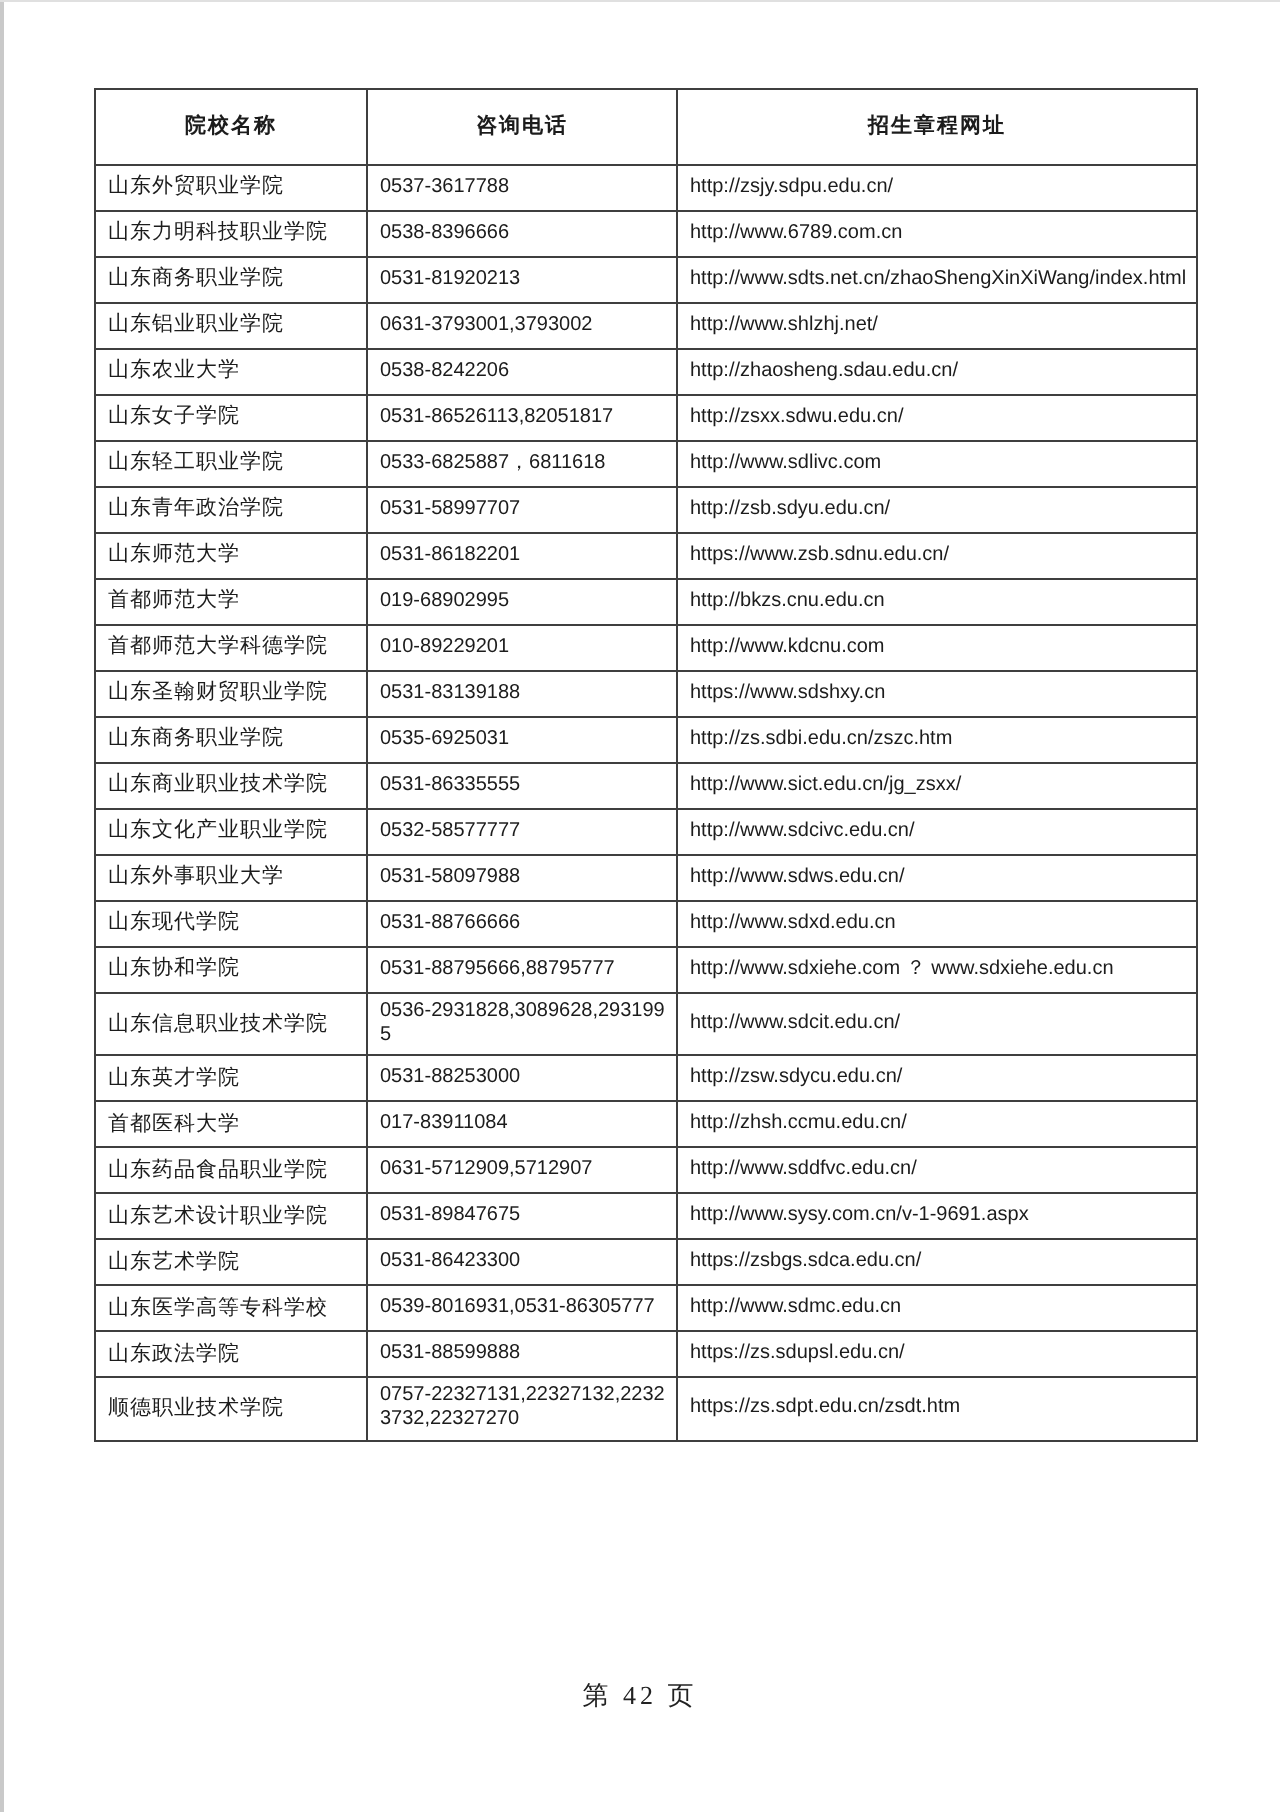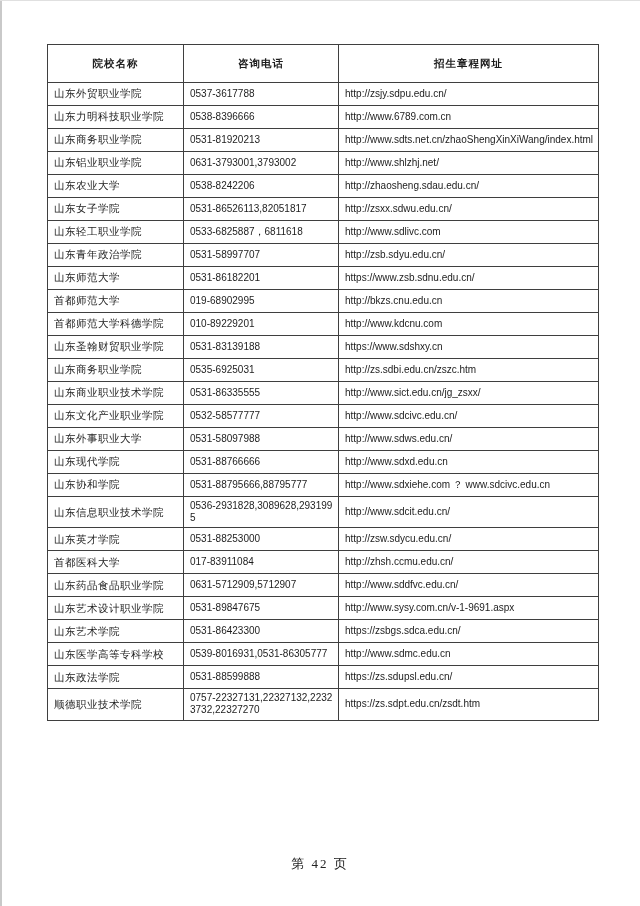--- a/index.html
+++ b/index.html
@@ -57,21 +57,20 @@
   td.cell-phone, td.cell-url { font-size: 10px; }
   .page-footer {
     position: absolute;
     left: 0; top: 839px;
     width: 100%;
     text-align: center;
     font-family: "Liberation Serif", "DejaVu Serif", serif;
     font-size: 13px;
     color: #222;
     letter-spacing: 2px;
-    margin-top: 16px;
   }
 </style>
 </head>
 <body>
 
 <div class="page-edge-left"></div>
 <div class="page-edge-top"></div>
 
 <table class="doc-table">
   <colgroup>
@@ -190,21 +189,21 @@
 
       <tr>
         <td class="cell-name">山东现代学院</td>
         <td class="cell-phone">0531-88766666</td>
         <td class="cell-url">http://www.sdxd.edu.cn</td>
       </tr>
 
       <tr>
         <td class="cell-name">山东协和学院</td>
         <td class="cell-phone">0531-88795666,88795777</td>
-        <td class="cell-url">http://www.sdxiehe.com ？ www.sdcivc.edu.cn</td>
+        <td class="cell-url">http://www.sdxiehe.com ？ www.sdxiehe.edu.cn</td>
       </tr>
 
       <tr>
         <td class="cell-name">山东信息职业技术学院</td>
         <td class="cell-phone">0536-2931828,3089628,2931995</td>
         <td class="cell-url">http://www.sdcit.edu.cn/</td>
       </tr>
 
       <tr>
         <td class="cell-name">山东英才学院</td>

